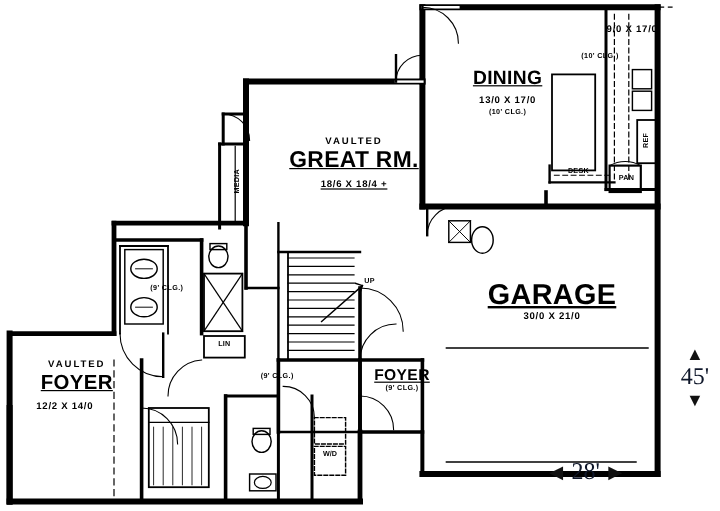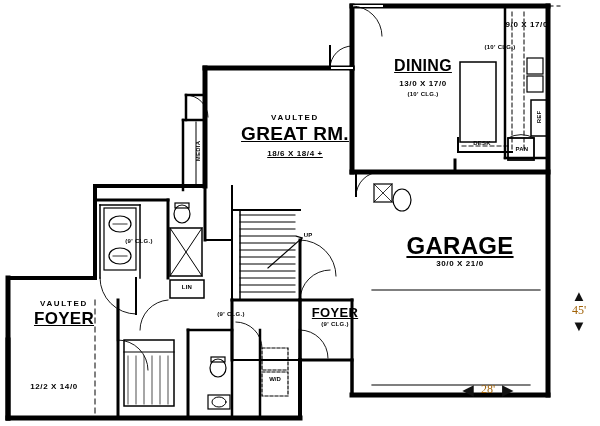--- a/index.html
+++ b/index.html
@@ -7,21 +7,21 @@
        font-family:"Liberation Sans",sans-serif;color:#000;}
   #plan{position:absolute;left:0;top:0;width:600px;height:426px;}
   .lbl{position:absolute;text-align:center;line-height:1;white-space:nowrap;
        letter-spacing:.3px;}
   .room-name{font-weight:bold;text-decoration:underline;}
   .vaulted{font-size:8px;font-weight:bold;letter-spacing:1.6px;}
   .dims{font-size:8px;font-weight:bold;letter-spacing:.6px;}
   .clg{font-size:6px;font-weight:bold;letter-spacing:.3px;}
   .tiny{font-size:6px;font-weight:bold;letter-spacing:.2px;}
   .vert{transform:rotate(-90deg);transform-origin:center center;}
-  .extdim{font-size:12px;color:#a16207;font-family:"Liberation Serif",serif;}
+  .extdim{font-size:20px;color:#0f172a;font-family:"Liberation Serif",serif;}
   .arrow{color:#111;font-size:15px;line-height:1;}
 </style>
 </head>
 <body>
 
 <svg id="plan" viewBox="0 0 600 426">
   <defs>
     <pattern id="dash" width="6" height="6" patternUnits="userSpaceOnUse">
       <rect width="6" height="6" fill="#fff"></rect>
     </pattern>
@@ -215,21 +215,21 @@
 <div class="lbl clg" style="left:368px;top:91px;width:110px;">(10' CLG.)</div>
 
 <div class="lbl dims" style="left:452px;top:21px;width:96px;text-align:right;">9/0 X 17/0</div>
 <div class="lbl clg" style="left:452px;top:44px;width:96px;">(10' CLG.)</div>
 
 <div class="lbl room-name" style="left:400px;top:234px;width:120px;font-size:24px;">GARAGE</div>
 <div class="lbl dims" style="left:400px;top:260px;width:120px;">30/0 X 21/0</div>
 
 <div class="lbl vaulted" style="left:12px;top:300px;width:104px;">VAULTED</div>
 <div class="lbl room-name" style="left:8px;top:310px;width:112px;font-size:17px;">FOYER</div>
-<div class="lbl dims" style="left:12px;top:335px;width:84px;margin-top:48px;">12/2 X 14/0</div>
+<div class="lbl dims" style="left:12px;top:335px;width:84px;">12/2 X 14/0</div>
 
 <div class="lbl room-name" style="left:306px;top:306px;width:58px;font-size:13px;text-align:center;">FOYER</div>
 <div class="lbl clg" style="left:306px;top:321px;width:58px;">(9' CLG.)</div>
 
 <div class="lbl clg" style="left:108px;top:238px;width:62px;">(9' CLG.)</div>
 <div class="lbl clg" style="left:200px;top:311px;width:62px;">(9' CLG.)</div>
 
 <div class="lbl tiny vert" style="left:177px;top:148px;width:42px;">MEDIA</div>
 <div class="lbl tiny" style="left:172px;top:284px;width:30px;">LIN</div>
 <div class="lbl tiny" style="left:264px;top:376px;width:22px;letter-spacing:0;">W/D</div>

